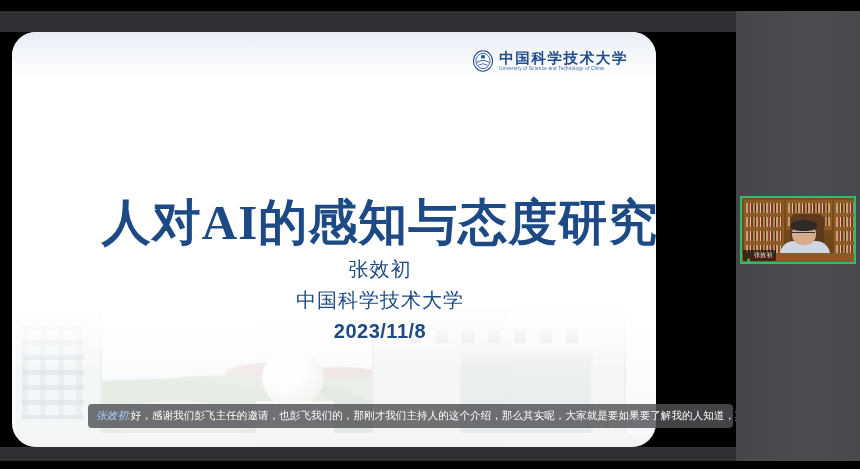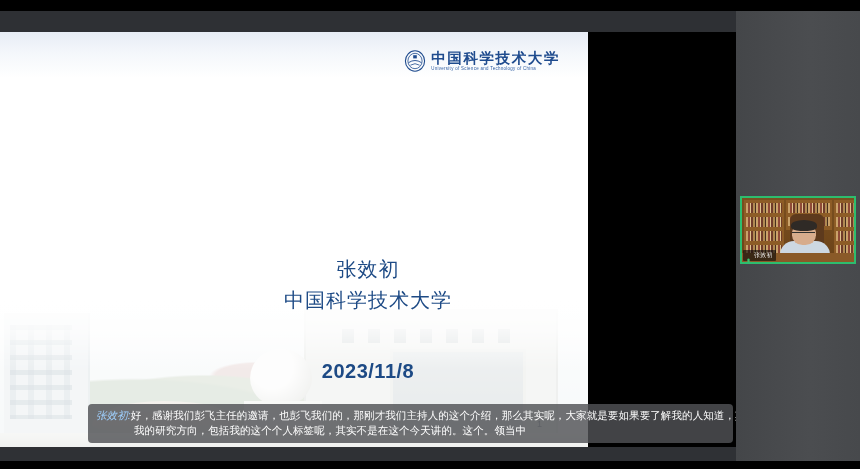--- a/index.html
+++ b/index.html
@@ -56,25 +56,26 @@
     position: absolute;
     left: 0; top: 461px;
     width: 860px;
     height: 8px;
     background: #000000;
   }
 
   
   .share-stage {
     position: absolute;
-    left: 0; top: 32px;
-    width: 588px;
+    left: 12px; top: 32px;
+    width: 644px;
     height: 415px;
     background: #ffffff;
     overflow: hidden;
+    border-radius: 24px;
   }
 
   
   .slide-top-wash {
     position: absolute;
     left: 0; top: 0;
     width: 100%;
     height: 46px;
     background: linear-gradient(to bottom, #e7ecf5 0%, #f4f7fb 45%, #ffffff 100%);
     pointer-events: none;
@@ -247,21 +248,20 @@
     color: #1d4a85;
     line-height: 31px;
     letter-spacing: 1px;
   }
   .slide-date {
     font-size: 20px;
     color: #1d4a85;
     line-height: 31px;
     letter-spacing: 0.5px;
     font-weight: 600;
-    margin-top: 40px;
   }
   .slide-page-number {
     position: absolute;
     right: 46px;
     bottom: 18px;
     font-size: 9px;
     color: #9aa4ae;
   }
 
   
@@ -441,35 +441,35 @@
           <path d="M6.4 15.2 Q11 12.2 15.6 15.2" fill="none" stroke="#1f4b8e" stroke-width="0.8"></path>
           <rect x="9.2" y="5.2" width="3.6" height="3.2" fill="#1f4b8e"></rect>
         </svg>
       </span>
       <span class="slide-logo-text">
         <span class="slide-logo-cn">中国科学技术大学</span>
         <span class="slide-logo-en">University of Science and Technology of China</span>
       </span>
     </div>
 
+    <div class="slide-title">人对AI的感知与态度研究</div>
 
     <div class="slide-subtitle-block">
       <div class="slide-presenter">张效初</div>
       <div class="slide-affiliation">中国科学技术大学</div>
       <div class="slide-date">2023/11/8</div>
     </div>
 
     <div class="slide-page-number">1</div>
   </div>
 
   <div class="caption-box">
     <div class="caption-line">
       <span class="caption-speaker">张效初:</span><span>好，感谢我们彭飞主任的邀请，也彭飞我们的，那刚才我们主持人的这个介绍，那么其实呢，大家就是要如果要了解我的人知道，其实</span>
     </div>
-    <div class="caption-line caption-line-2">我的研究方向，包括我的这个个人标签呢，其实不是在这个今天讲的。这个。领当中</div>
   </div>
   <div class="caption-panel-mask"></div>
 
   <div class="participant-panel">
     <div class="video-tile">
       <div class="vt-room"></div>
 
       <div class="vt-shelf" style="left:2px;  top:2px;  width:40px; height:62px;"></div>
       <div class="vt-shelf" style="left:44px; top:2px;  width:46px; height:30px;"></div>
       <div class="vt-shelf" style="left:92px; top:2px;  width:22px; height:62px;"></div>

